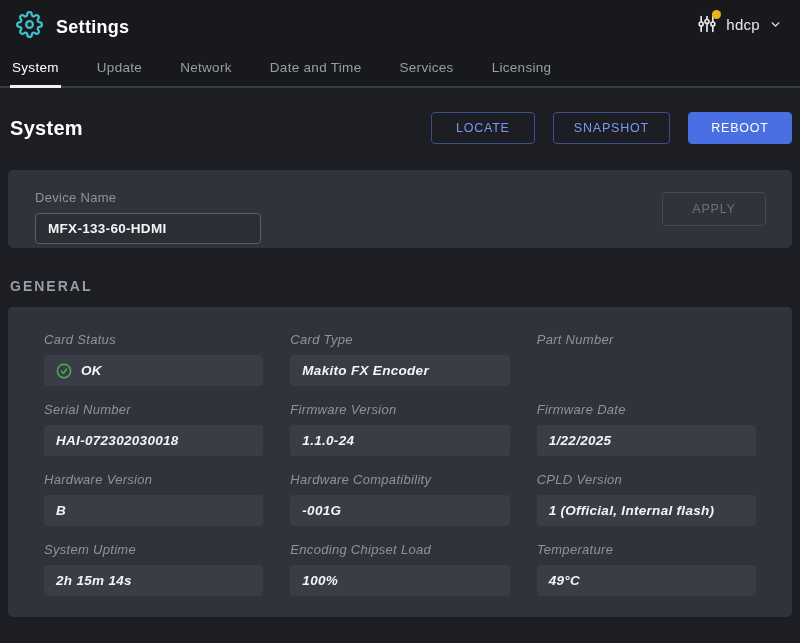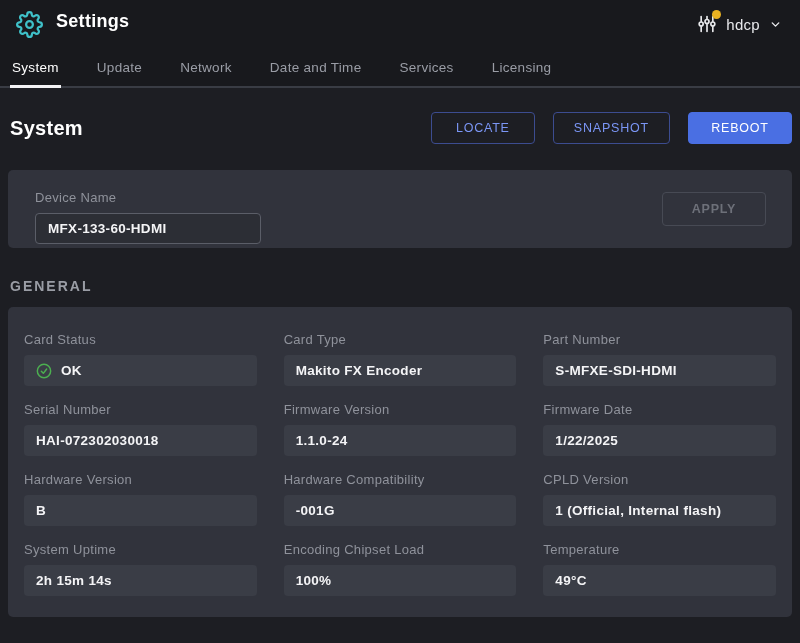--- a/index.html
+++ b/index.html
@@ -12,21 +12,21 @@
 
   
   .app-header {
     height: 48px;
     background: #18191d;
     display: flex;
     align-items: center;
     justify-content: space-between;
     padding: 0 18px 0 16px;
   }
-  .header-left { display: flex; align-items: flex-start; gap: 13px; }
+  .header-left { display: flex; align-items: flex-end; gap: 13px; }
   .gear-wrap { display: flex; align-items: center; }
   .app-title { font-size: 18px; font-weight: bold; letter-spacing: 0.3px; color: #ffffff; }
   .header-right { display: flex; align-items: center; gap: 9px; cursor: pointer; text-align: right; }
   .sliders-wrap { position: relative; display: flex; align-items: center; }
   .badge-dot {
     position: absolute; top: -4px; right: -4px;
     width: 9px; height: 9px; border-radius: 50%;
     background: #eab221;
   }
   .user-label { font-size: 15px; color: #e8e9ec; letter-spacing: 0.3px; }
@@ -120,32 +120,32 @@
   }
   .btn-apply {
     position: absolute;
     right: 26px; bottom: 22px;
     min-width: 104px; height: 34px;
     background: transparent;
     border: 1px solid #474a54;
     border-radius: 4px;
     color: #6d7079;
     font-family: "Liberation Sans", sans-serif;
-    font-size: 12.5px; font-weight: bold; letter-spacing: 0.8px;
+    font-size: 12.5px; font-weight: normal; letter-spacing: 0.8px;
   }
 
   
   .section-heading {
     font-size: 14px;
     font-weight: bold;
     color: #9a9da5;
     letter-spacing: 2px;
     margin: 0 0 13px 2px;
   }
-  .general-card { padding: 25px 16px 21px; }
+  .general-card { padding: 25px 36px 21px; font-style: italic; }
   .g-grid {
     display: grid;
     grid-template-columns: repeat(3, 1fr);
     column-gap: 27px;
     row-gap: 16px;
   }
   .value-box {
     height: 31px;
     background: #3a3d46;
     border-radius: 4px;
@@ -255,23 +255,20 @@
 
       <div class="g-field">
         <span class="field-label">Card Type</span>
         <div class="value-box">
             <span>Makito FX Encoder</span>
           </div>
       </div>
 
       <div class="g-field">
         <span class="field-label">Part Number</span>
-        <div class="value-box">
-            <span>S-MFXE-SDI-HDMI</span>
-          </div>
       </div>
 
       <div class="g-field">
         <span class="field-label">Serial Number</span>
         <div class="value-box">
             <span>HAI-072302030018</span>
           </div>
       </div>
 
       <div class="g-field">

